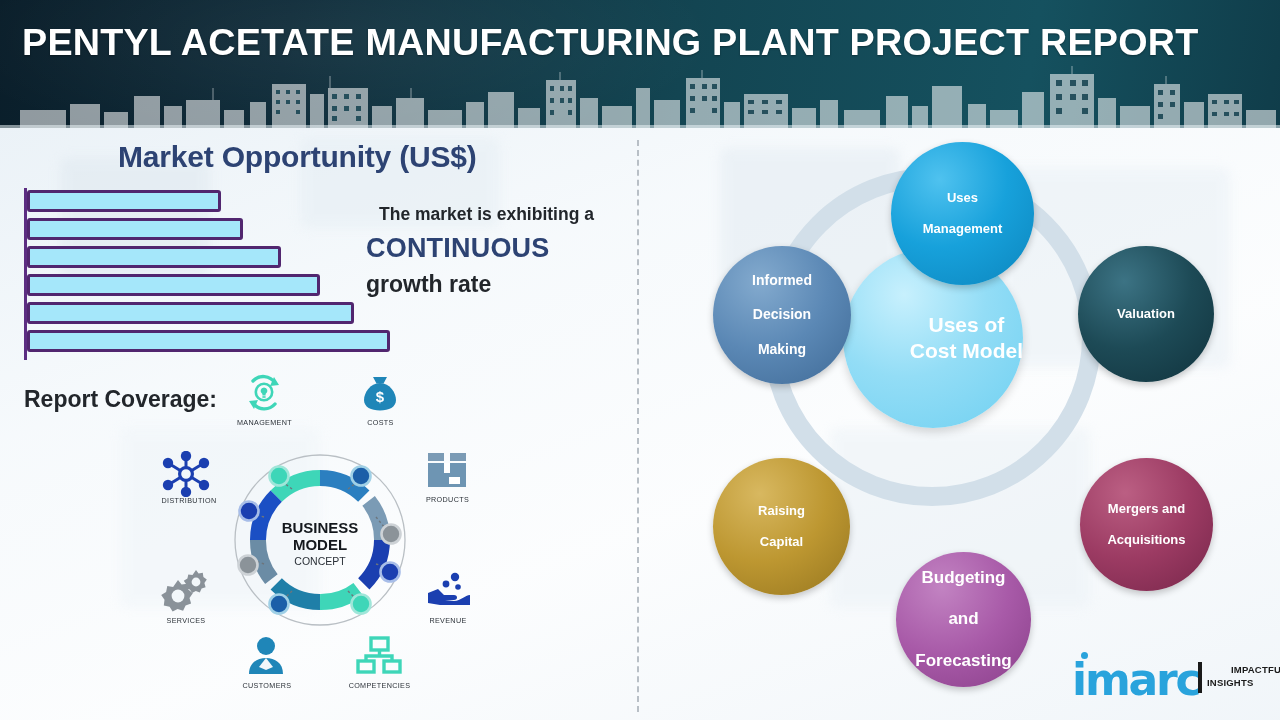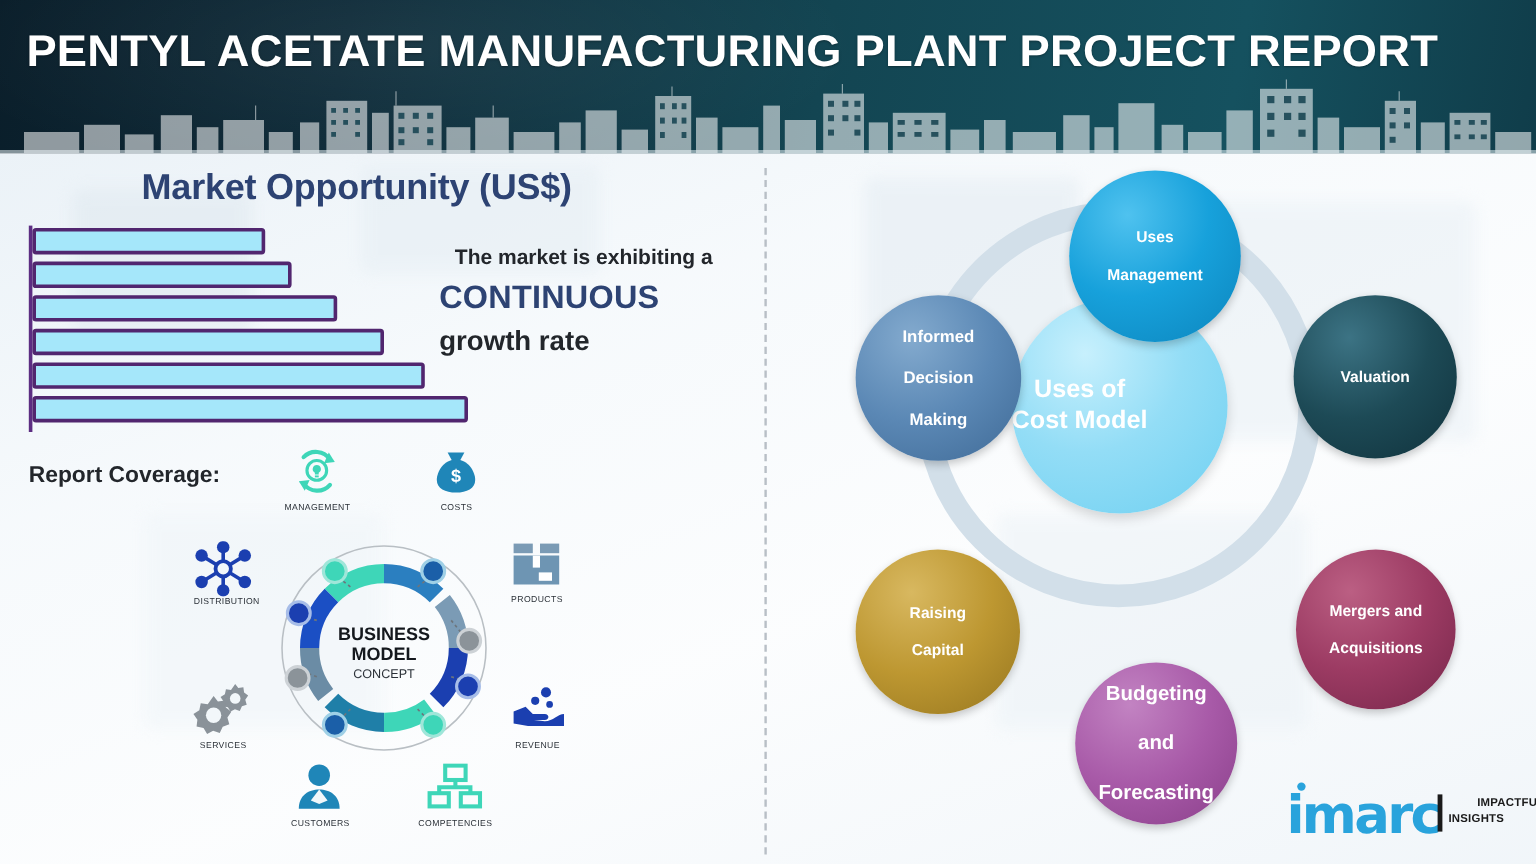--- a/index.html
+++ b/index.html
@@ -62,21 +62,21 @@
     box-sizing:border-box;
   }
 
   .blurb{position:absolute;left:366px;top:204px;width:260px;}
   .blurb .l1{font-size:17.5px;font-weight:bold;color:#22262b;line-height:1.15;white-space:nowrap;margin-left:13px;}
   .blurb .l2{font-size:27px;font-weight:bold;color:#2d4373;line-height:1.3;margin-top:7px;letter-spacing:.2px;}
   .blurb .l3{font-size:23px;font-weight:bold;color:#22262b;line-height:1.15;margin-top:5px;}
 
   .rc-title{
     position:absolute;left:24px;top:386px;
-    font-size:19px;font-weight:bold;color:#22262b;white-space:nowrap;text-align:right;
+    font-size:23px;font-weight:bold;color:#22262b;white-space:nowrap;text-align:right;
   }
 
   
   .bm{position:absolute;left:140px;top:368px;width:360px;height:336px;}
   .bm-label{
     position:absolute;font-size:7.2px;color:#2b3138;letter-spacing:.35px;
     text-align:center;white-space:nowrap;font-weight:normal;
   }
   .bm-icon{position:absolute;}
 
@@ -89,21 +89,21 @@
   .node{
     position:absolute;border-radius:50%;
     display:flex;align-items:center;justify-content:center;
     text-align:center;color:#ffffff;font-weight:bold;
     line-height:1.22;
     box-shadow:0 3px 7px rgba(0,0,0,.22);
   }
   .node span{display:block;padding:0 6px;}
   .center-node{
     position:absolute;border-radius:50%;
-    display:flex;align-items:center;justify-content:flex-start;text-align:center;
+    display:flex;align-items:center;justify-content:flex-end;text-align:center;
     color:#ffffff;font-weight:bold;line-height:1.24;
     box-shadow:0 4px 10px rgba(0,0,0,.16);
   }
 
   
   .logo{position:absolute;left:1072px;top:648px;width:196px;height:58px;}
   .logo-word{
     position:absolute;left:0;top:10px;
     font-size:44px;font-weight:bold;color:#29a3dc;
     letter-spacing:-2.2px;line-height:1;

